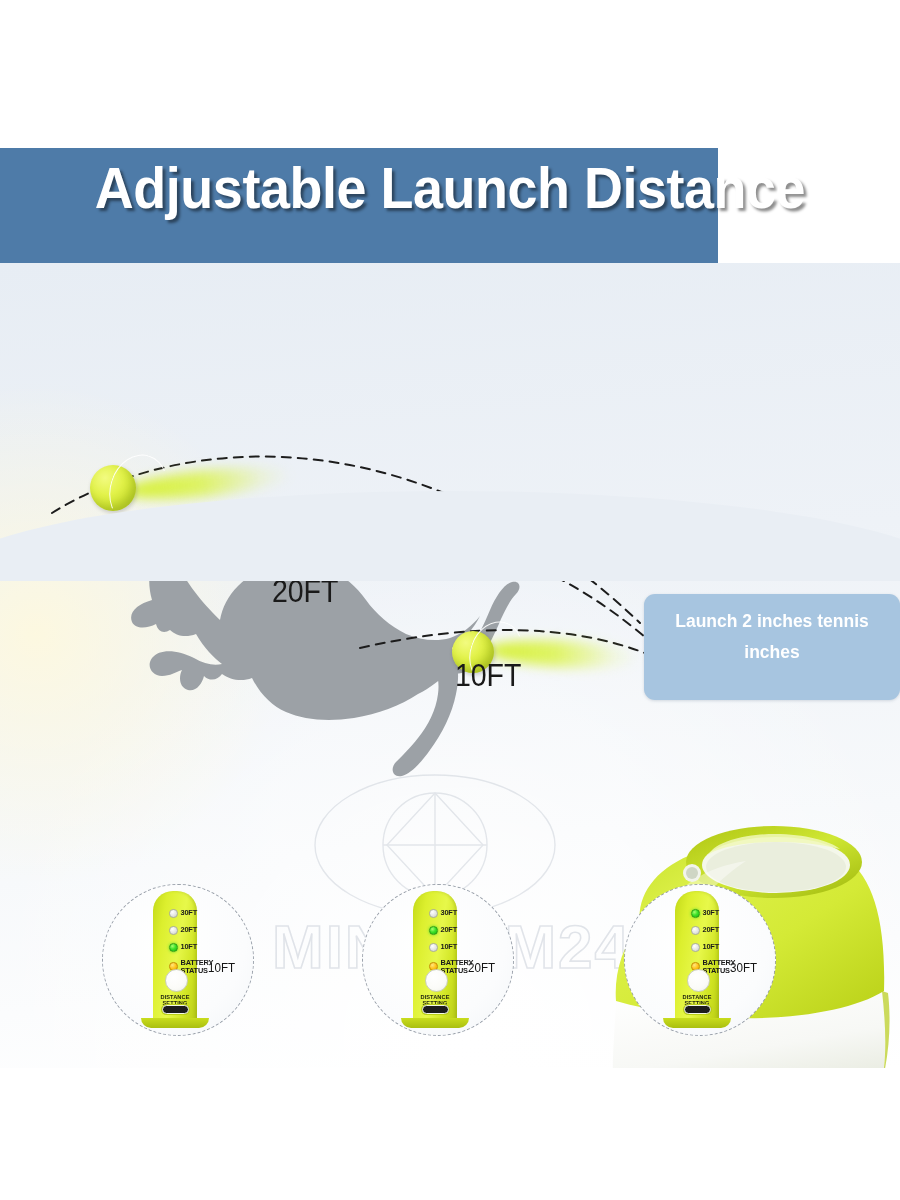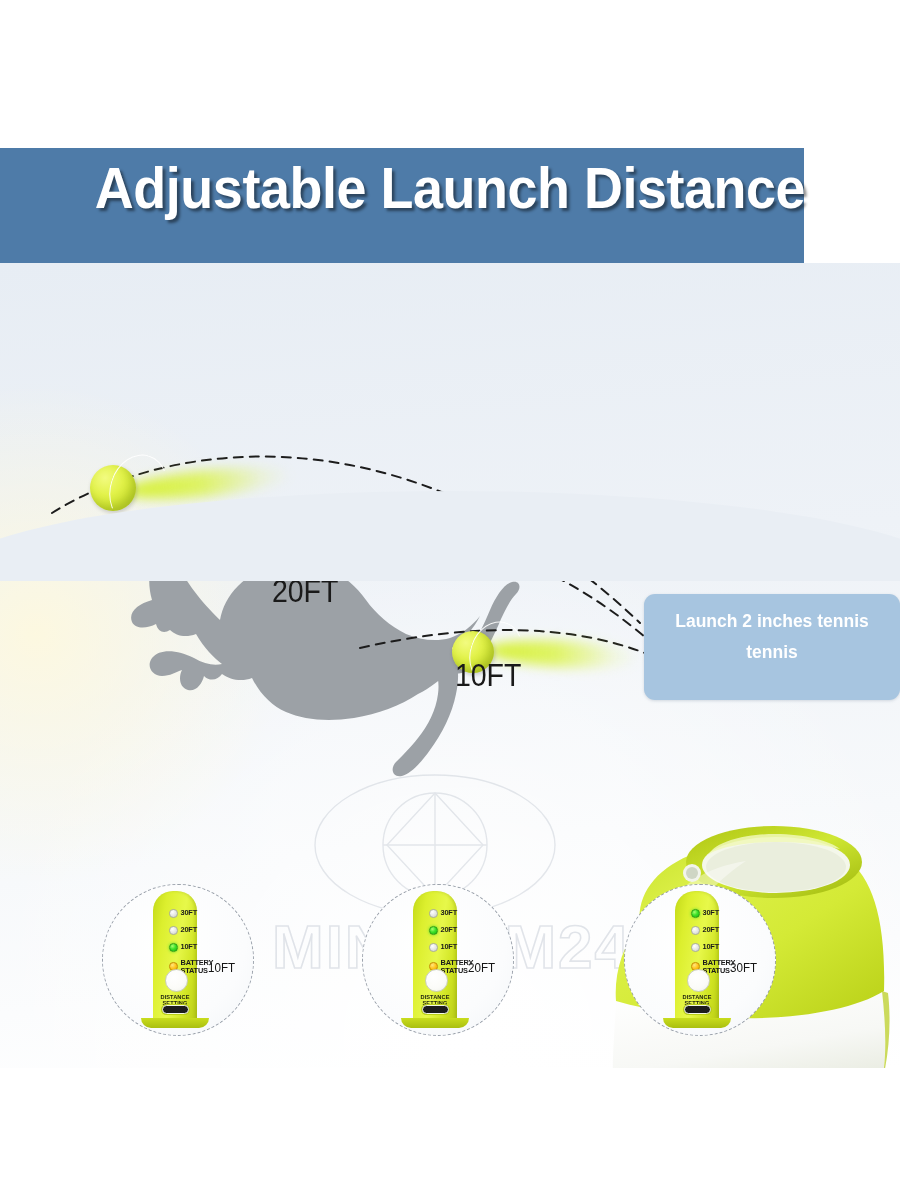--- a/index.html
+++ b/index.html
@@ -19,21 +19,21 @@
     left: 0; top: 0;
     width: 900px;
     height: 1200px;
     background: #ffffff;
   }
 
   
   .banner {
     position: absolute;
     left: 0; top: 148px;
-    width: 804px; height: 115px;
+    width: 718px; height: 115px;
     background: #4e7ba8;
     overflow: visible;
   }
   .banner-title {
     position: absolute;
     left: 0; top: 6px;
     width: 900px;
     text-align: center;
     color: #ffffff;
     font-family: "Liberation Sans", sans-serif;
@@ -308,21 +308,21 @@
     <div class="dist-label" style="left:269px; top:311px;">20FT</div>
 
     <div class="trail" style="left:487px; top:378px; width:152px; transform: rotate(3deg);"></div>
     <div class="ball" style="left:452px; top:368px; width:42px; height:42px;">
         <span class="seam"></span>
       </div>
     <div class="dist-label" style="left:452px; top:395px;">10FT</div>
 
     <div class="callout">
       <div class="callout-text">Launch 2 inches tennis</div>
-      <div class="callout-text">tennis</div>
+      <div class="callout-text">inches</div>
     </div>
 
     <svg class="device" viewBox="0 0 312 300">
       <defs>
         <linearGradient id="gTop" x1="0" y1="0" x2="1" y2="1">
           <stop offset="0%" stop-color="#c4de26"></stop>
           <stop offset="28%" stop-color="#dcf048"></stop>
           <stop offset="58%" stop-color="#d4ea36"></stop>
           <stop offset="100%" stop-color="#b9d017"></stop>
         </linearGradient>

